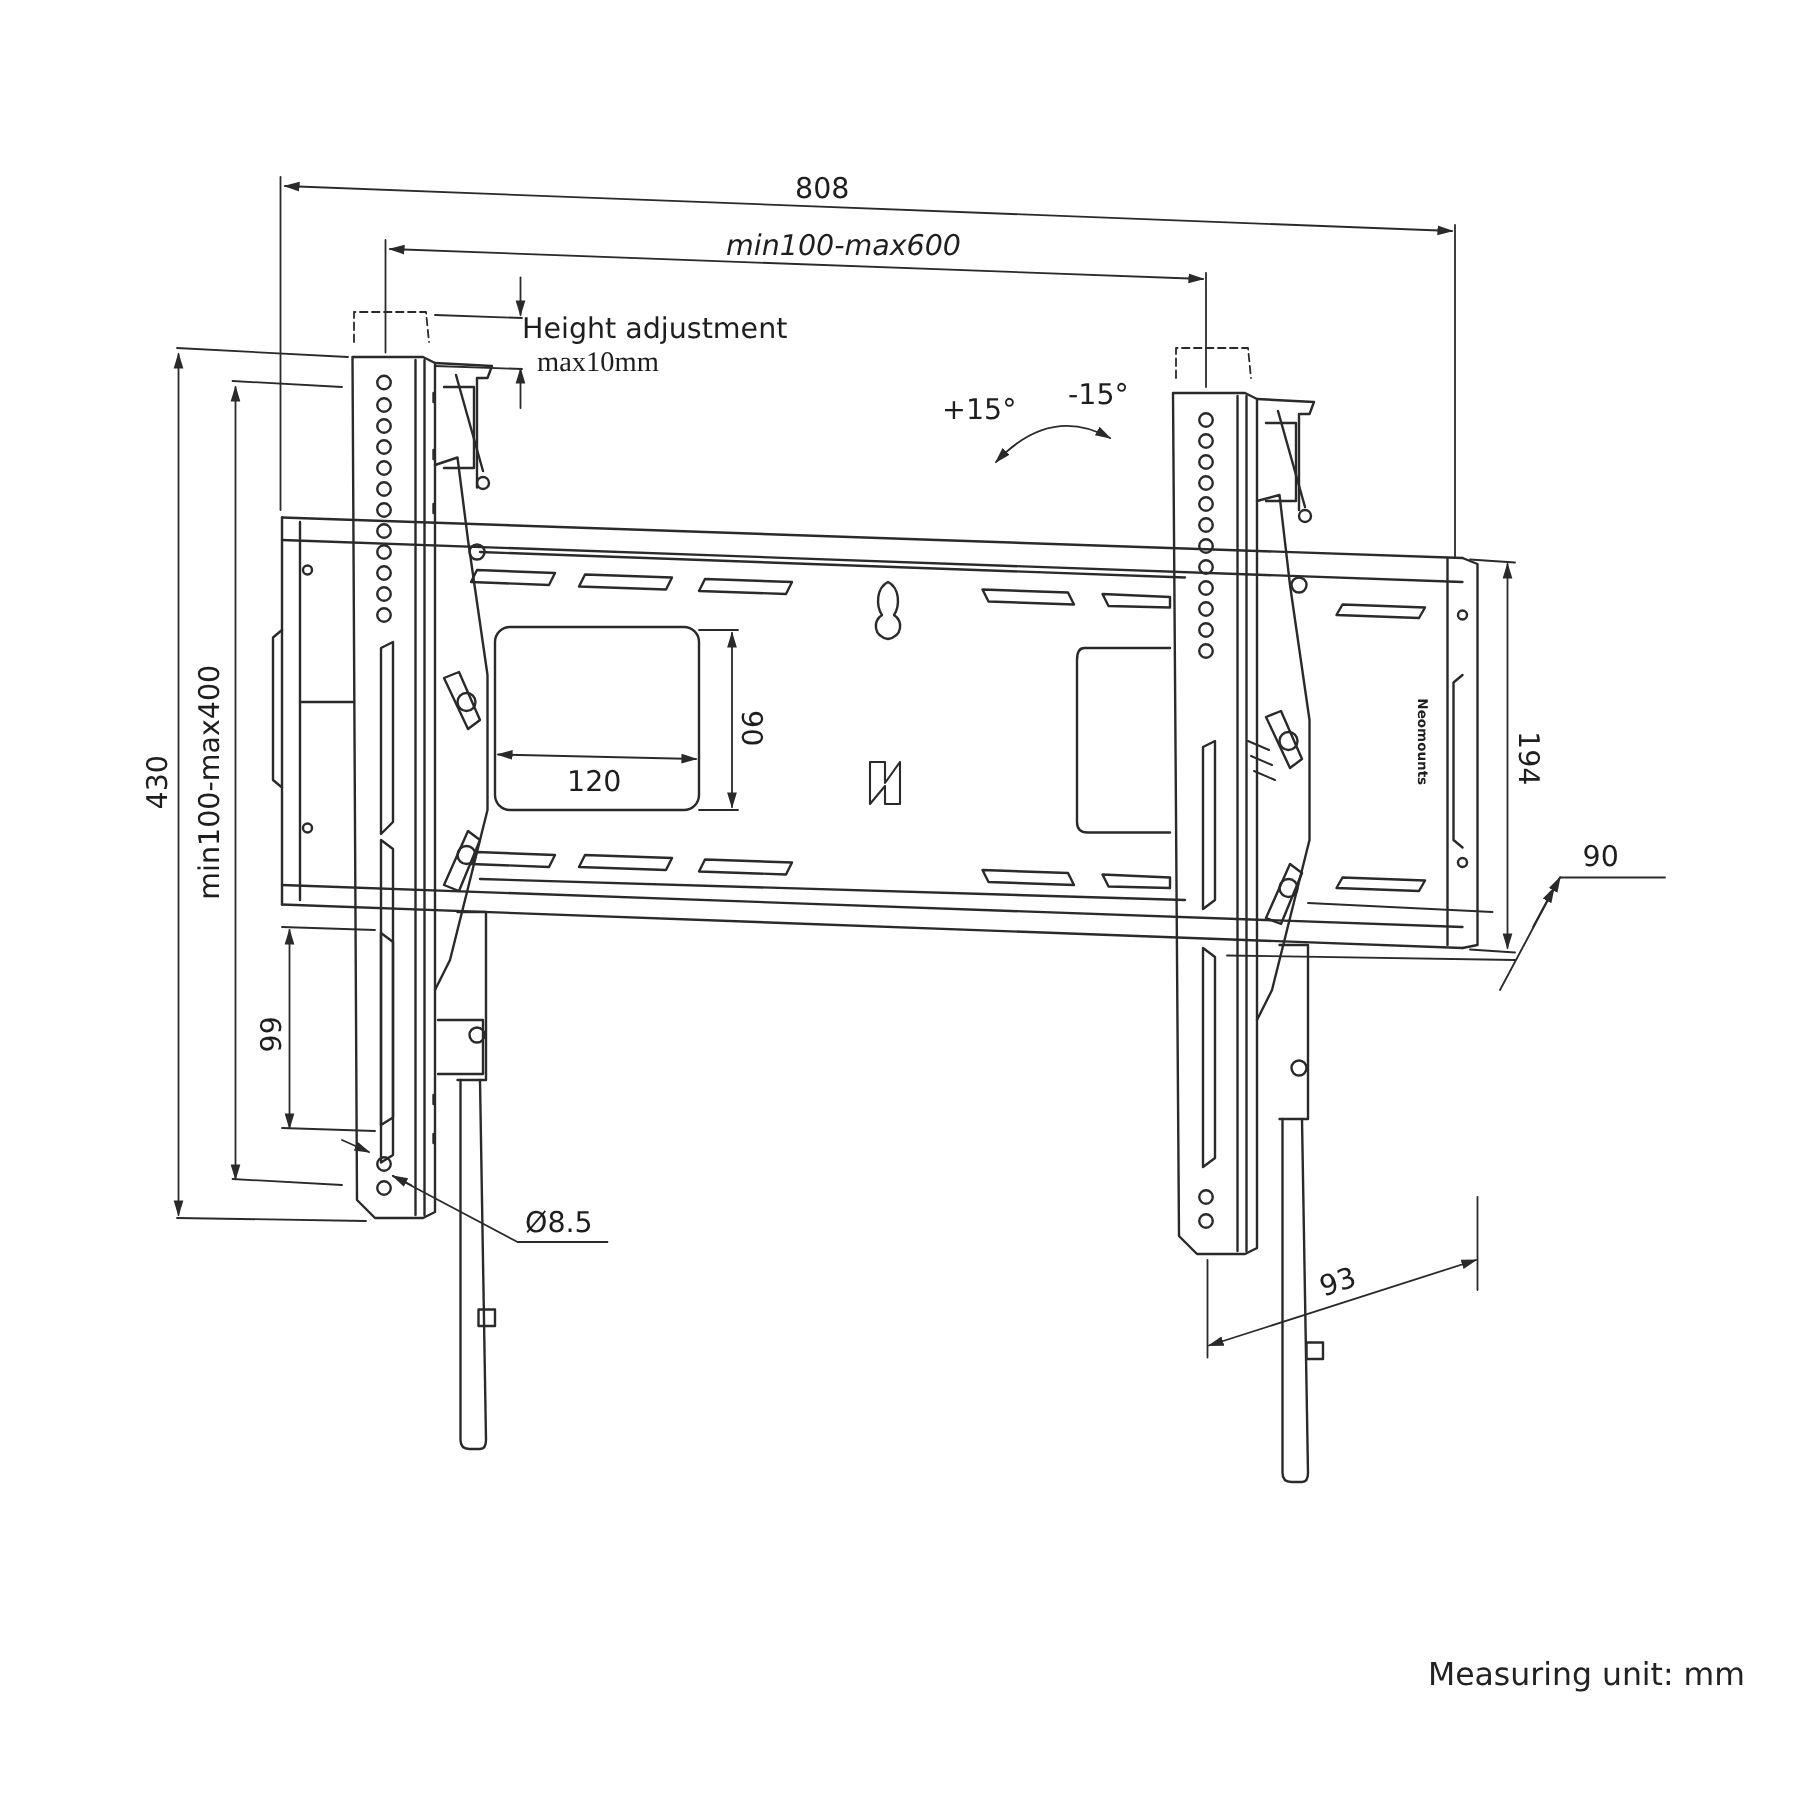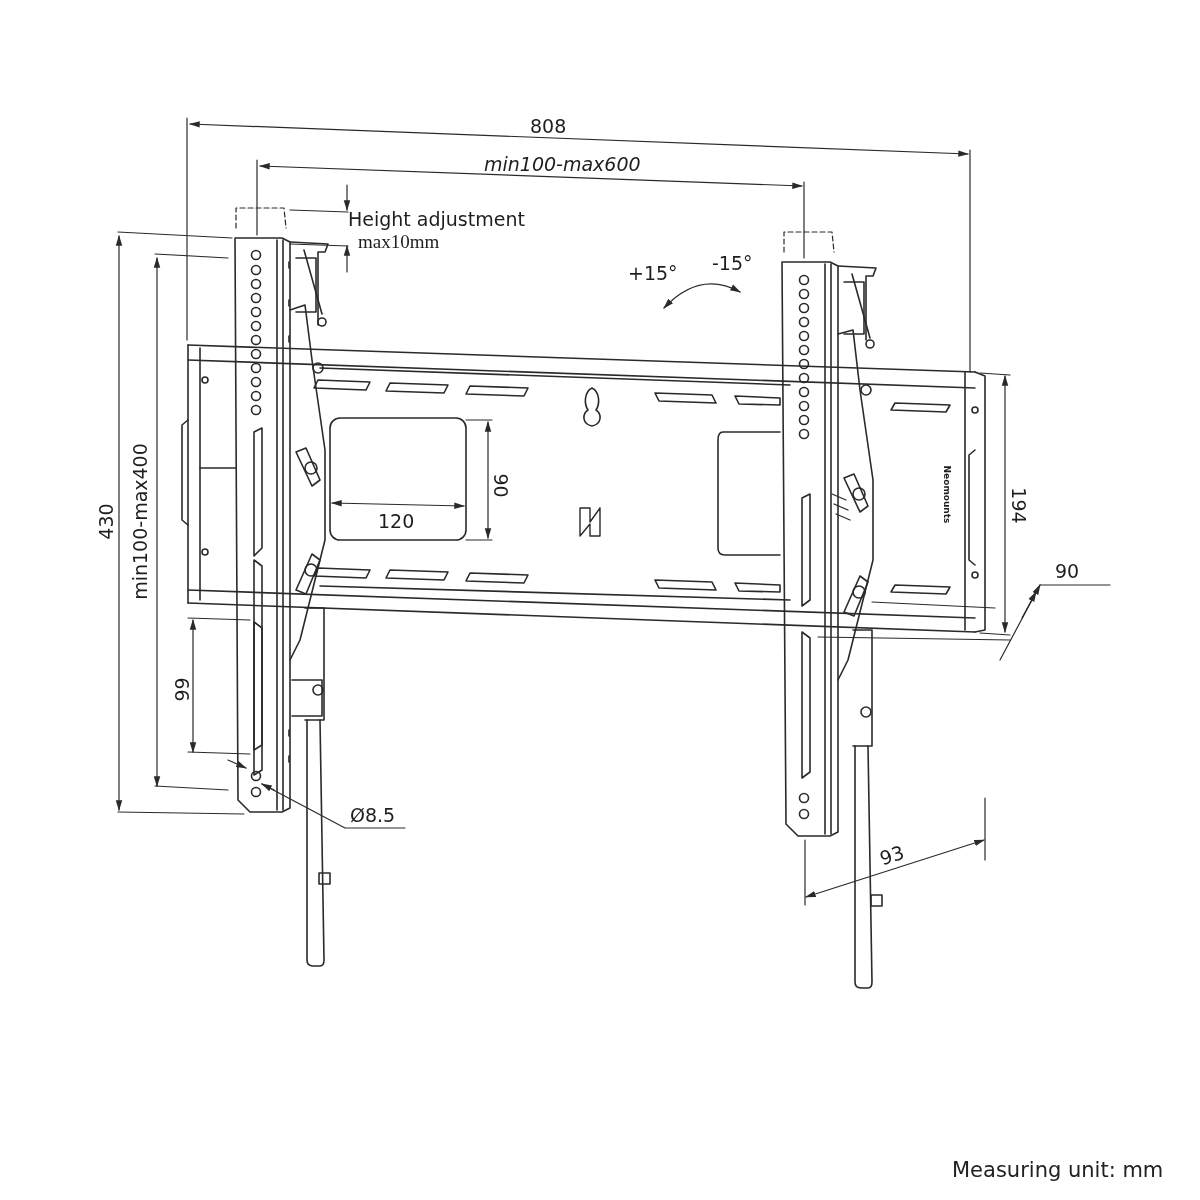--- a/index.html
+++ b/index.html
@@ -221,13 +221,13 @@
 <div class="lbl dim" style="left:88px; top:512px; transform:rotate(-90deg);">430</div>
 <div class="lbl dim" style="left:62px; top:512px; transform:rotate(-90deg);">min100-max400</div>
 <div class="lbl dim" style="left:170px; top:680px; transform:rotate(-90deg);">99</div>
 <div class="lbl dim" style="left:350px; top:806px;text-align:right;">Ø8.5</div>
 <div class="lbl dim" style="left:378px; top:512px;">120</div>
 <div class="lbl dim" style="left:488px; top:476px; transform:rotate(90deg);">90</div>
 <div class="lbl dim" style="left:1000px; top:496px; transform:rotate(90deg);">194</div>
 <div class="lbl dim" style="left:1055px; top:562px;">90</div>
 <div class="lbl dim" style="left:880px; top:846px; transform:rotate(-18deg);">93</div>
 <div class="lbl" style="left:918px; top:490px; font-size:9px; font-weight:bold; transform:rotate(90deg);">Neomounts</div>
-<div class="lbl unit" style="left:952px; top:1160px;">Measuring unit: mm</div>
+<div class="lbl unit" style="left:952px; top:1106px;">Measuring unit: mm</div>
 
 </body></html>

